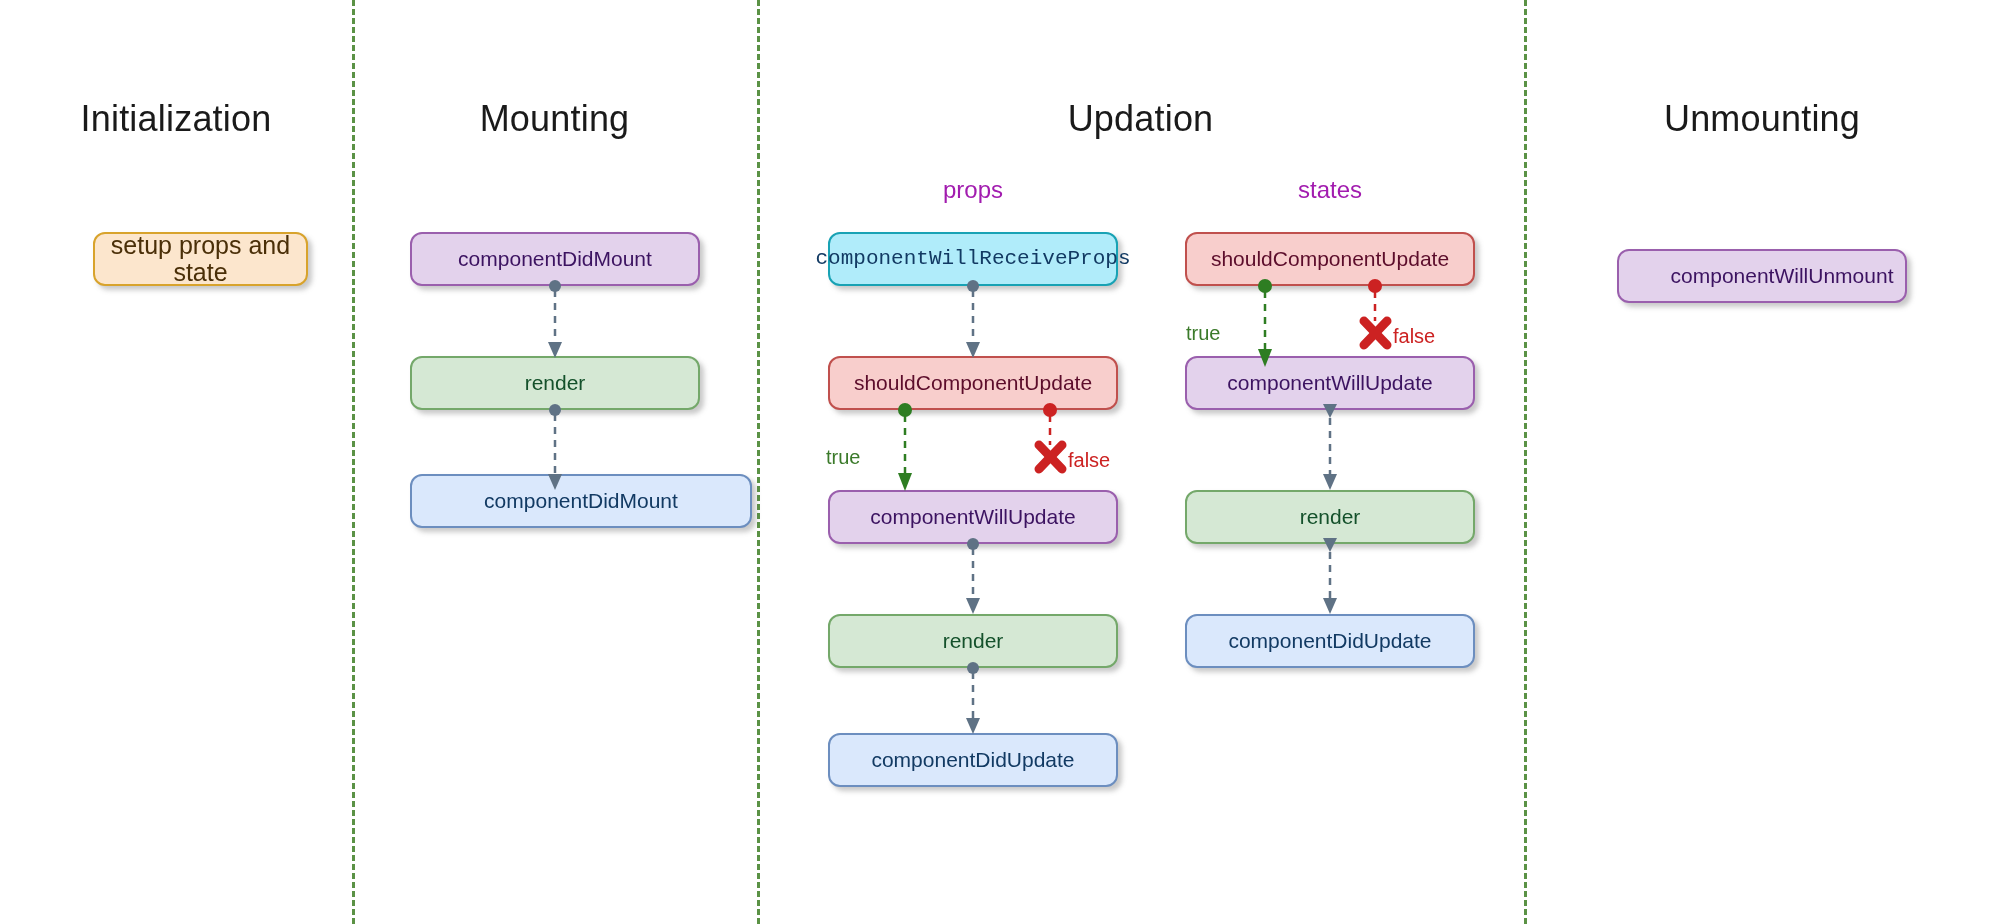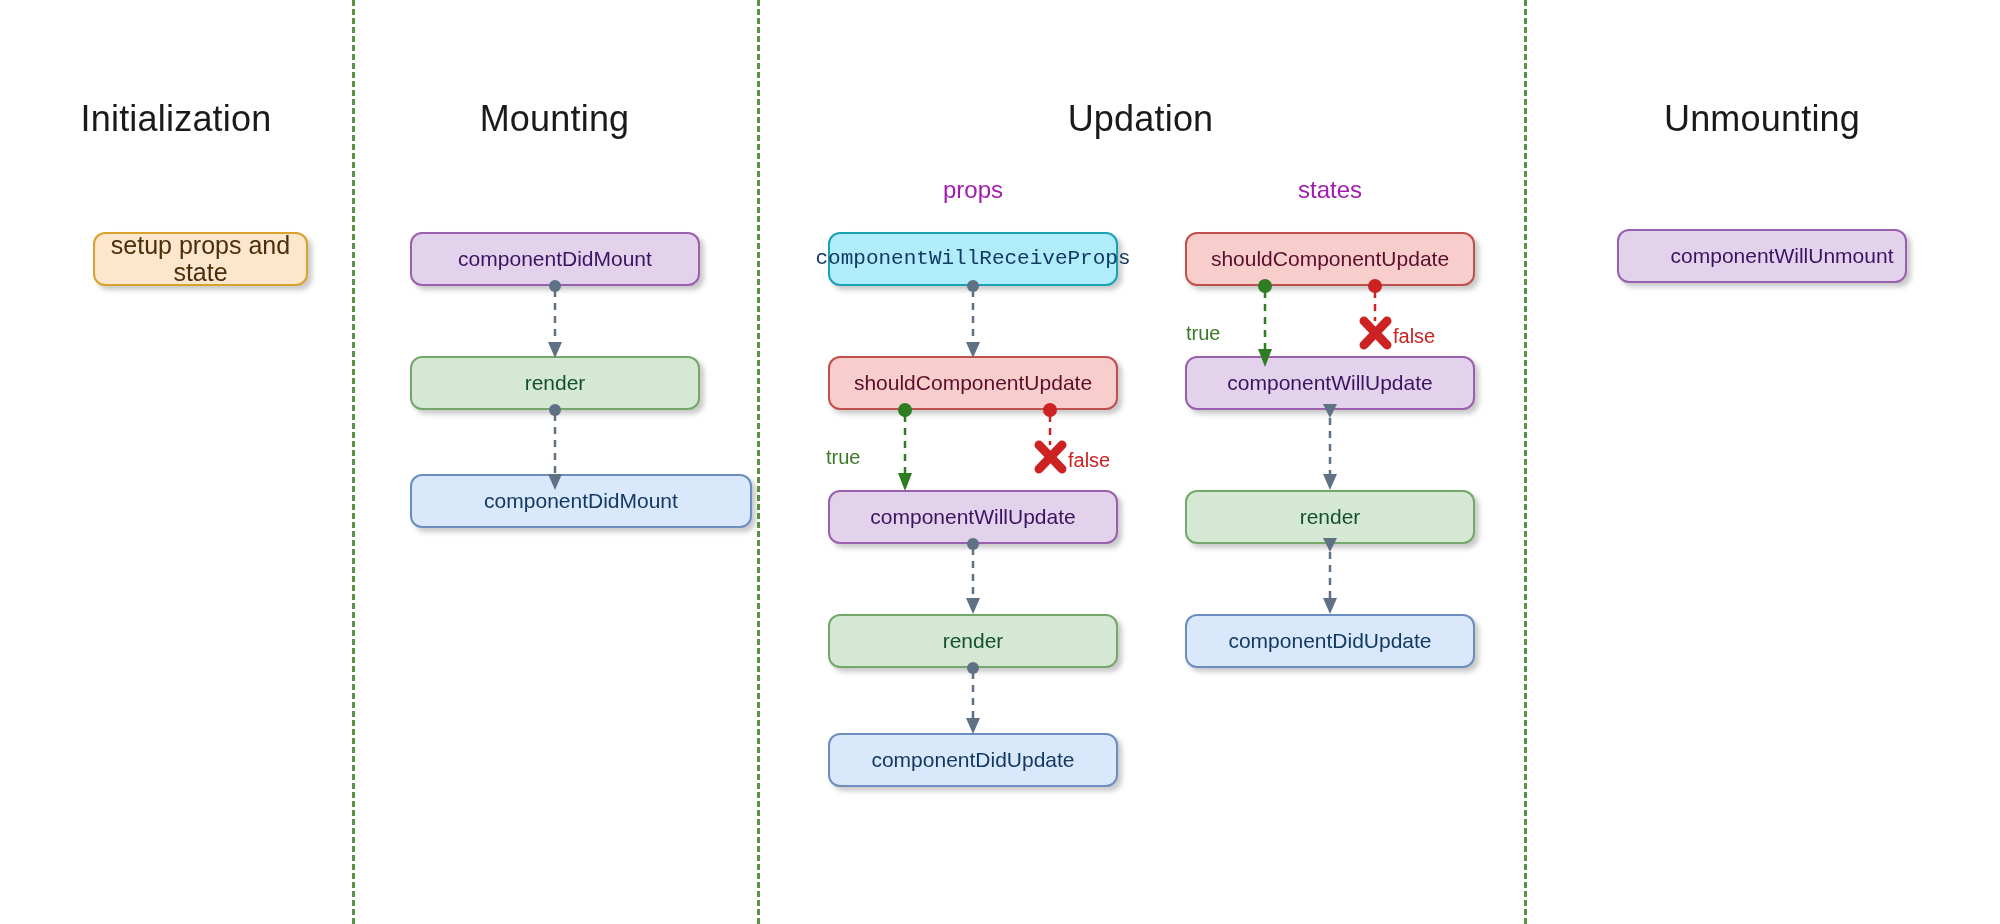--- a/index.html
+++ b/index.html
@@ -191,15 +191,15 @@
     <line x1="15" y1="14" x2="15" y2="72" stroke="#5f7285" stroke-width="2.5" stroke-dasharray="7,6"></line>
     <polygon points="15,86 8,70 22,70" fill="#5f7285"></polygon>
   </svg>
 
   <svg class="conn" style="left:1315px; top:538px;" width="30" height="82">
     <polygon points="15,14 8,0 22,0" fill="#5f7285"></polygon>
     <line x1="15" y1="14" x2="15" y2="62" stroke="#5f7285" stroke-width="2.5" stroke-dasharray="7,6"></line>
     <polygon points="15,76 8,60 22,60" fill="#5f7285"></polygon>
   </svg>
 
-  <div class="node n-purple" style="left:1617px; top:229px; width:290px; height:54px;padding-left:40px;">componentWillUnmount</div>
+  <div class="node n-purple" style="left:1617px; top:249px; width:290px; height:54px;padding-left:40px;">componentWillUnmount</div>
 
 </div>
 
 </body></html>

